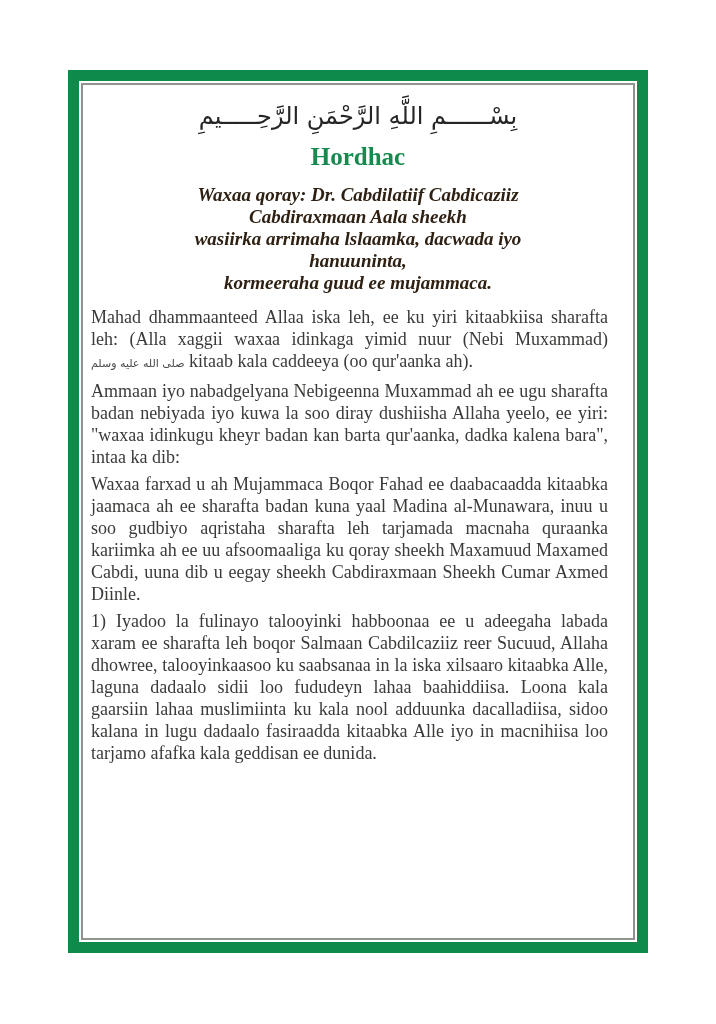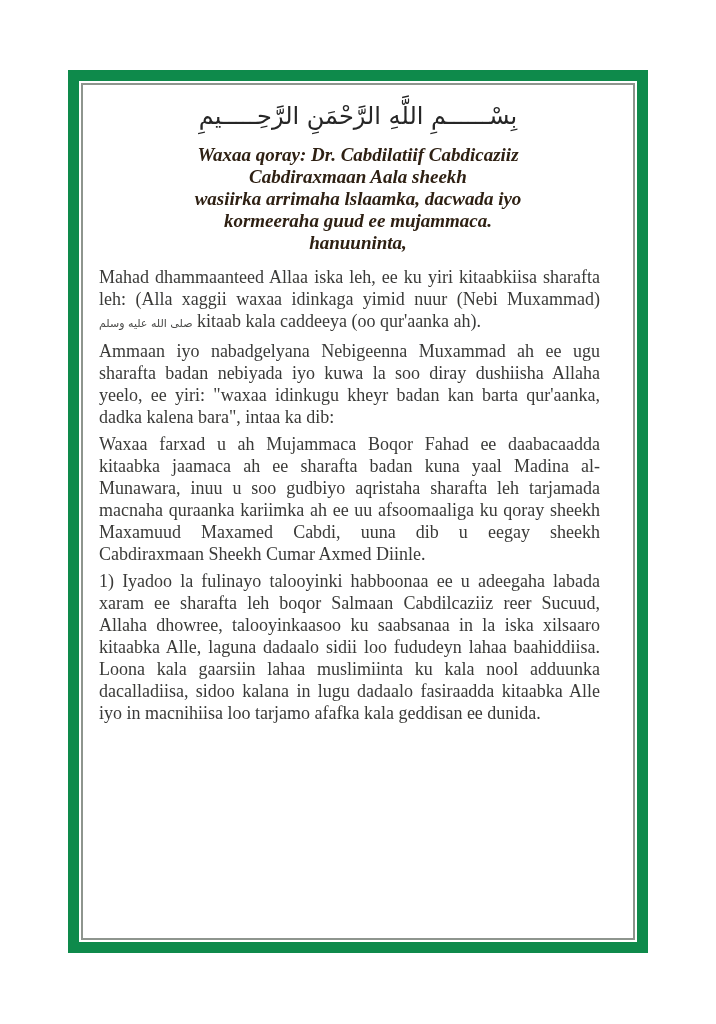--- a/index.html
+++ b/index.html
@@ -25,21 +25,21 @@
     box-sizing: border-box;
     border: 11px solid var(--frame_green, #0E8A4B);
     background: #ffffff;
   }
   
   .inner {
     position: absolute;
     inset: 2px;
     box-sizing: border-box;
     border: 2px solid var(--rule_grey, #8E958E);
-    padding: 0 16px;
+    padding: 0 8px;
     overflow: hidden;
   }
   .bismillah {
     padding-top: 16px;
     text-align: center;
     font-family: "DejaVu Sans", sans-serif;
     font-size: 24px;
     line-height: 30px;
     color: #262626;
   }
@@ -78,27 +78,28 @@
 </style>
 </head>
 <body>
 
 <div class="sheet">
   <div class="frame">
     <div class="inner">
 
       <div class="bismillah">بِسْــــــمِ اللَّهِ الرَّحْمَنِ الرَّحِـــــيمِ</div>
 
+      <h1 class="title">Hordhac</h1>
 
       <div class="byline">
         <div class="byline-line">Waxaa qoray: Dr. Cabdilatiif Cabdicaziiz</div>
         <div class="byline-line">Cabdiraxmaan Aala sheekh</div>
         <div class="byline-line">wasiirka arrimaha lslaamka, dacwada iyo</div>
+        <div class="byline-line">hanuuninta,</div>
         <div class="byline-line">kormeeraha guud ee mujammaca.</div>
-        <div class="byline-line">hanuuninta,</div>
       </div>
 
       <div class="bodytext">
         <p>
           <span>Mahad dhammaanteed Allaa iska leh, ee ku yiri kitaabkiisa sharafta leh: (Alla xaggii waxaa idinkaga yimid nuur (Nebi Muxammad)</span>
           <span class="honorific">صلى الله عليه وسلم</span>
           <span>kitaab kala caddeeya (oo qur'aanka ah).</span>
         </p>
         <p>Ammaan iyo nabadgelyana Nebigeenna Muxammad ah ee ugu sharafta badan nebiyada iyo kuwa la soo diray dushiisha Allaha yeelo, ee yiri: "waxaa idinkugu kheyr badan kan barta qur'aanka, dadka kalena bara", intaa ka dib:</p>
         <p>Waxaa farxad u ah Mujammaca Boqor Fahad ee daabacaadda kitaabka jaamaca ah ee sharafta badan kuna yaal Madina al-Munawara, inuu u soo gudbiyo aqristaha sharafta leh tarjamada macnaha quraanka kariimka ah ee uu afsoomaaliga ku qoray sheekh Maxamuud Maxamed Cabdi, uuna dib u eegay sheekh Cabdiraxmaan Sheekh Cumar Axmed Diinle.</p>

